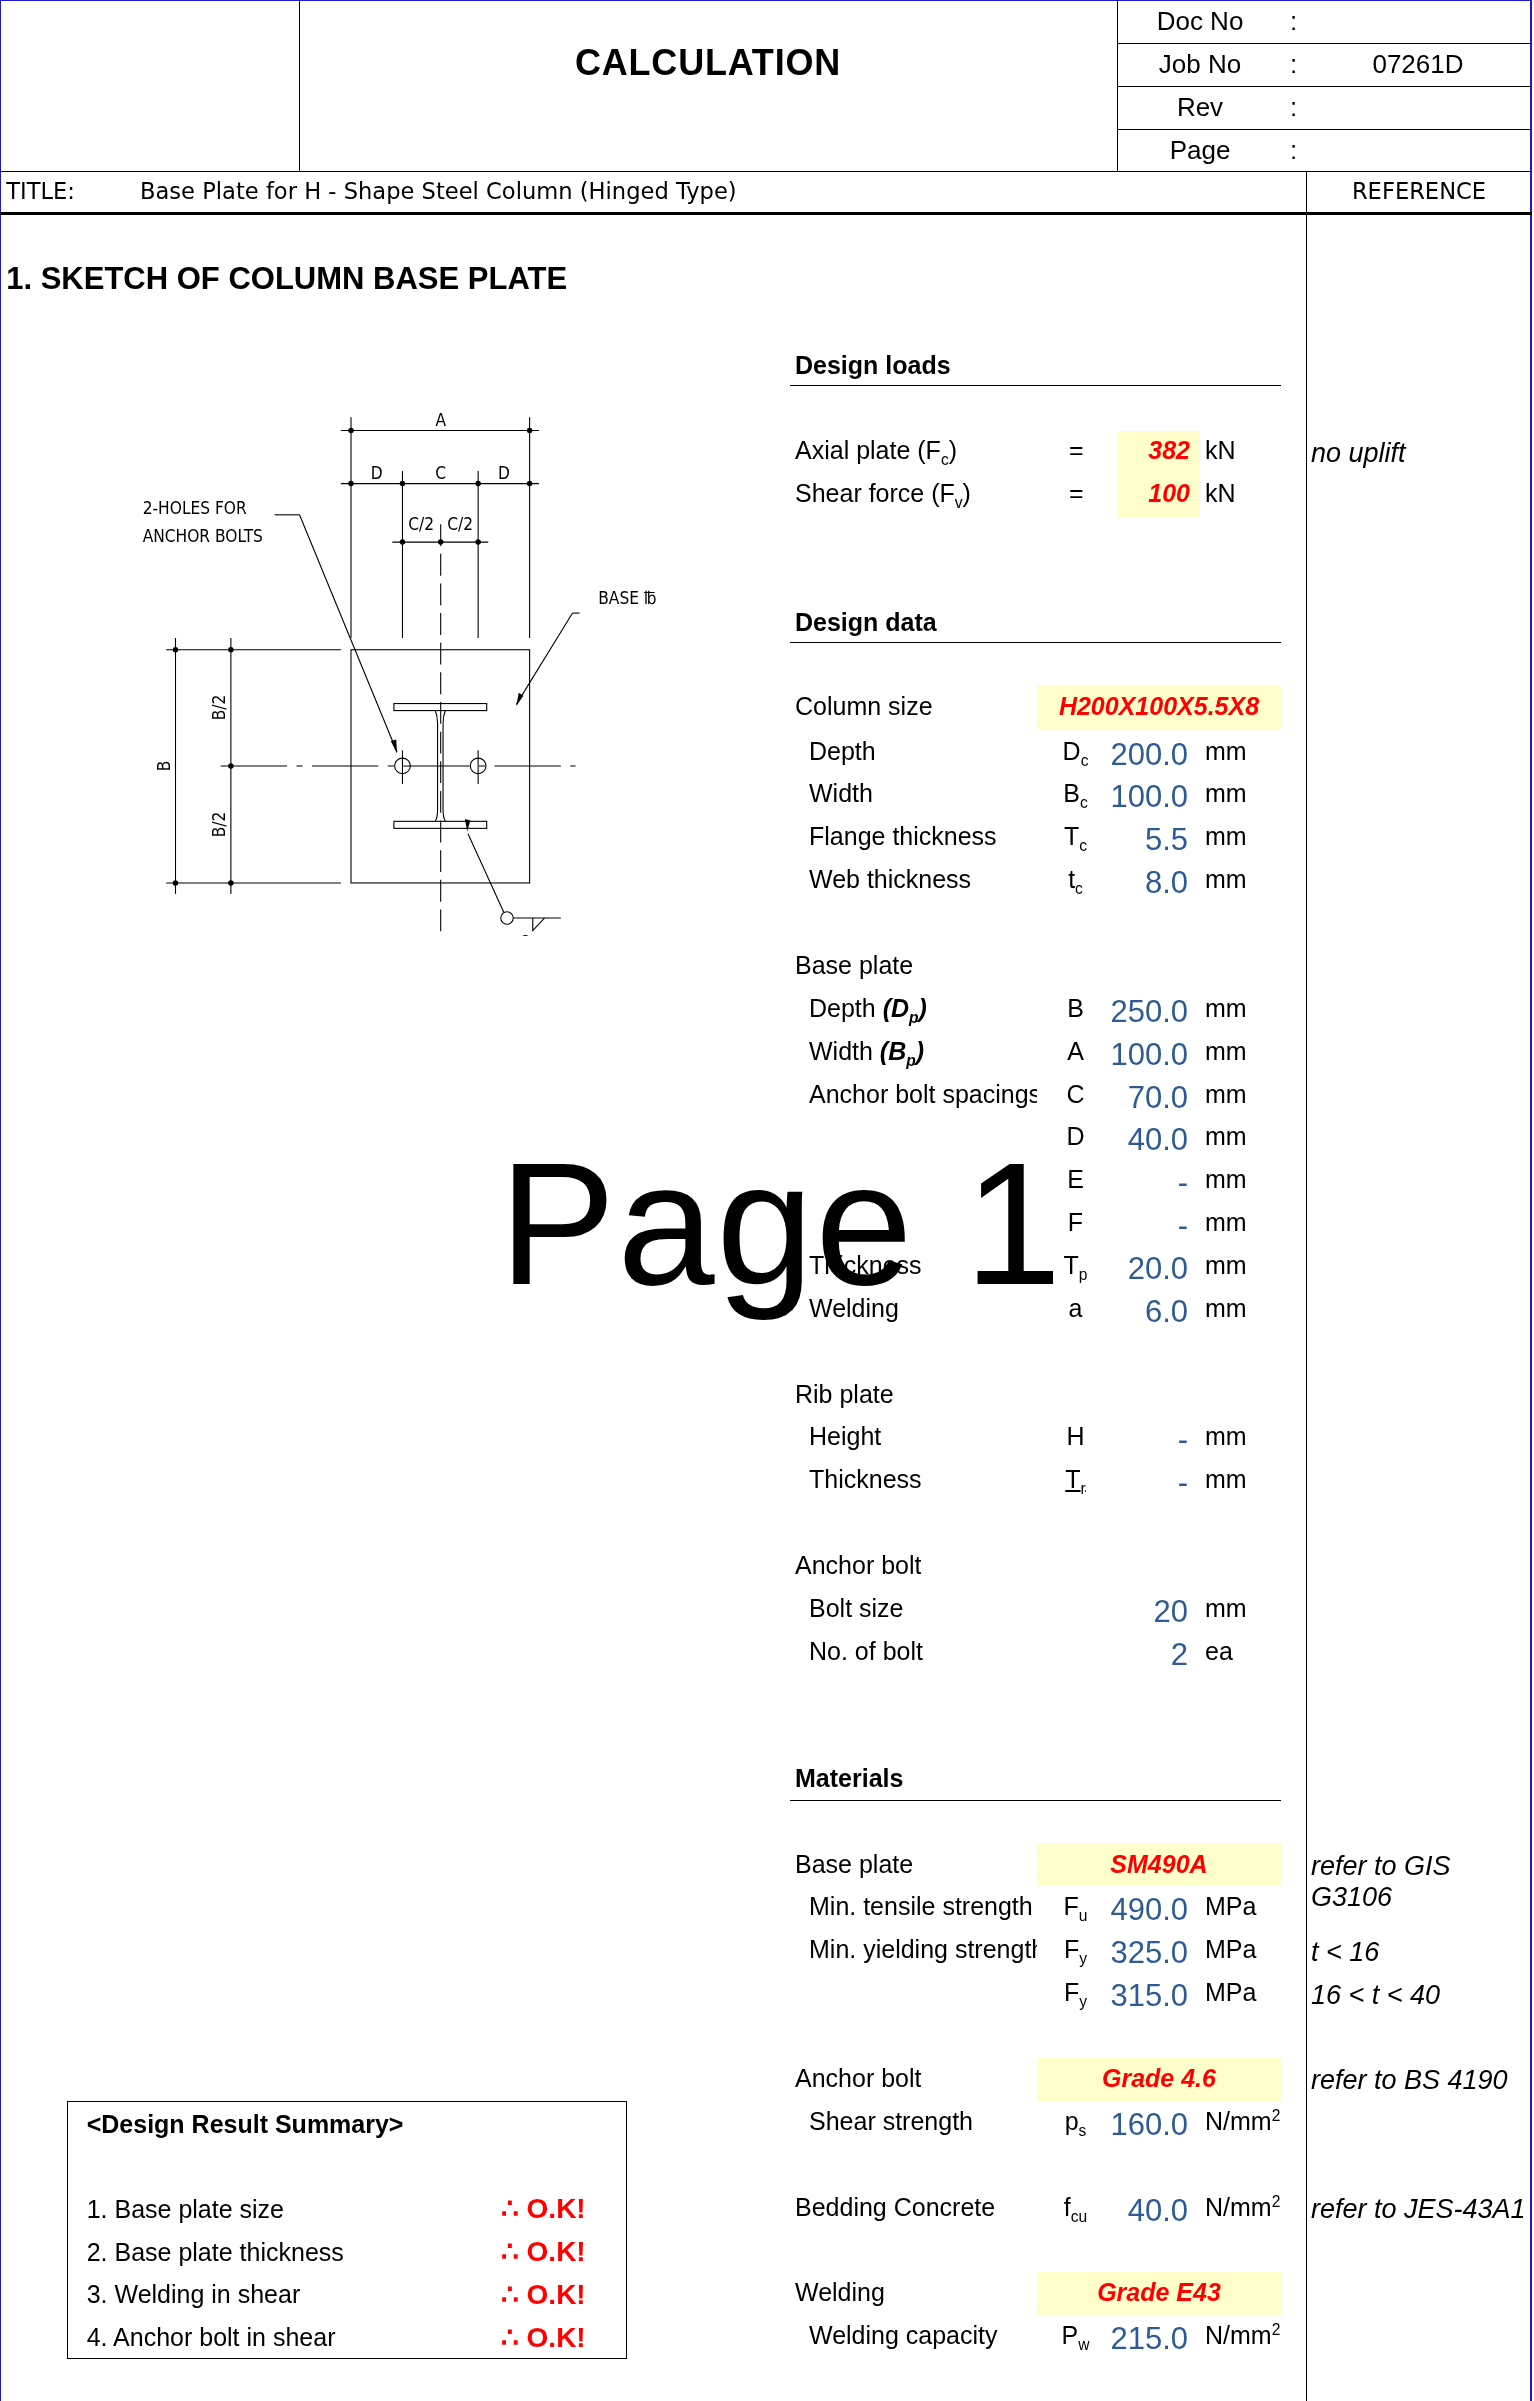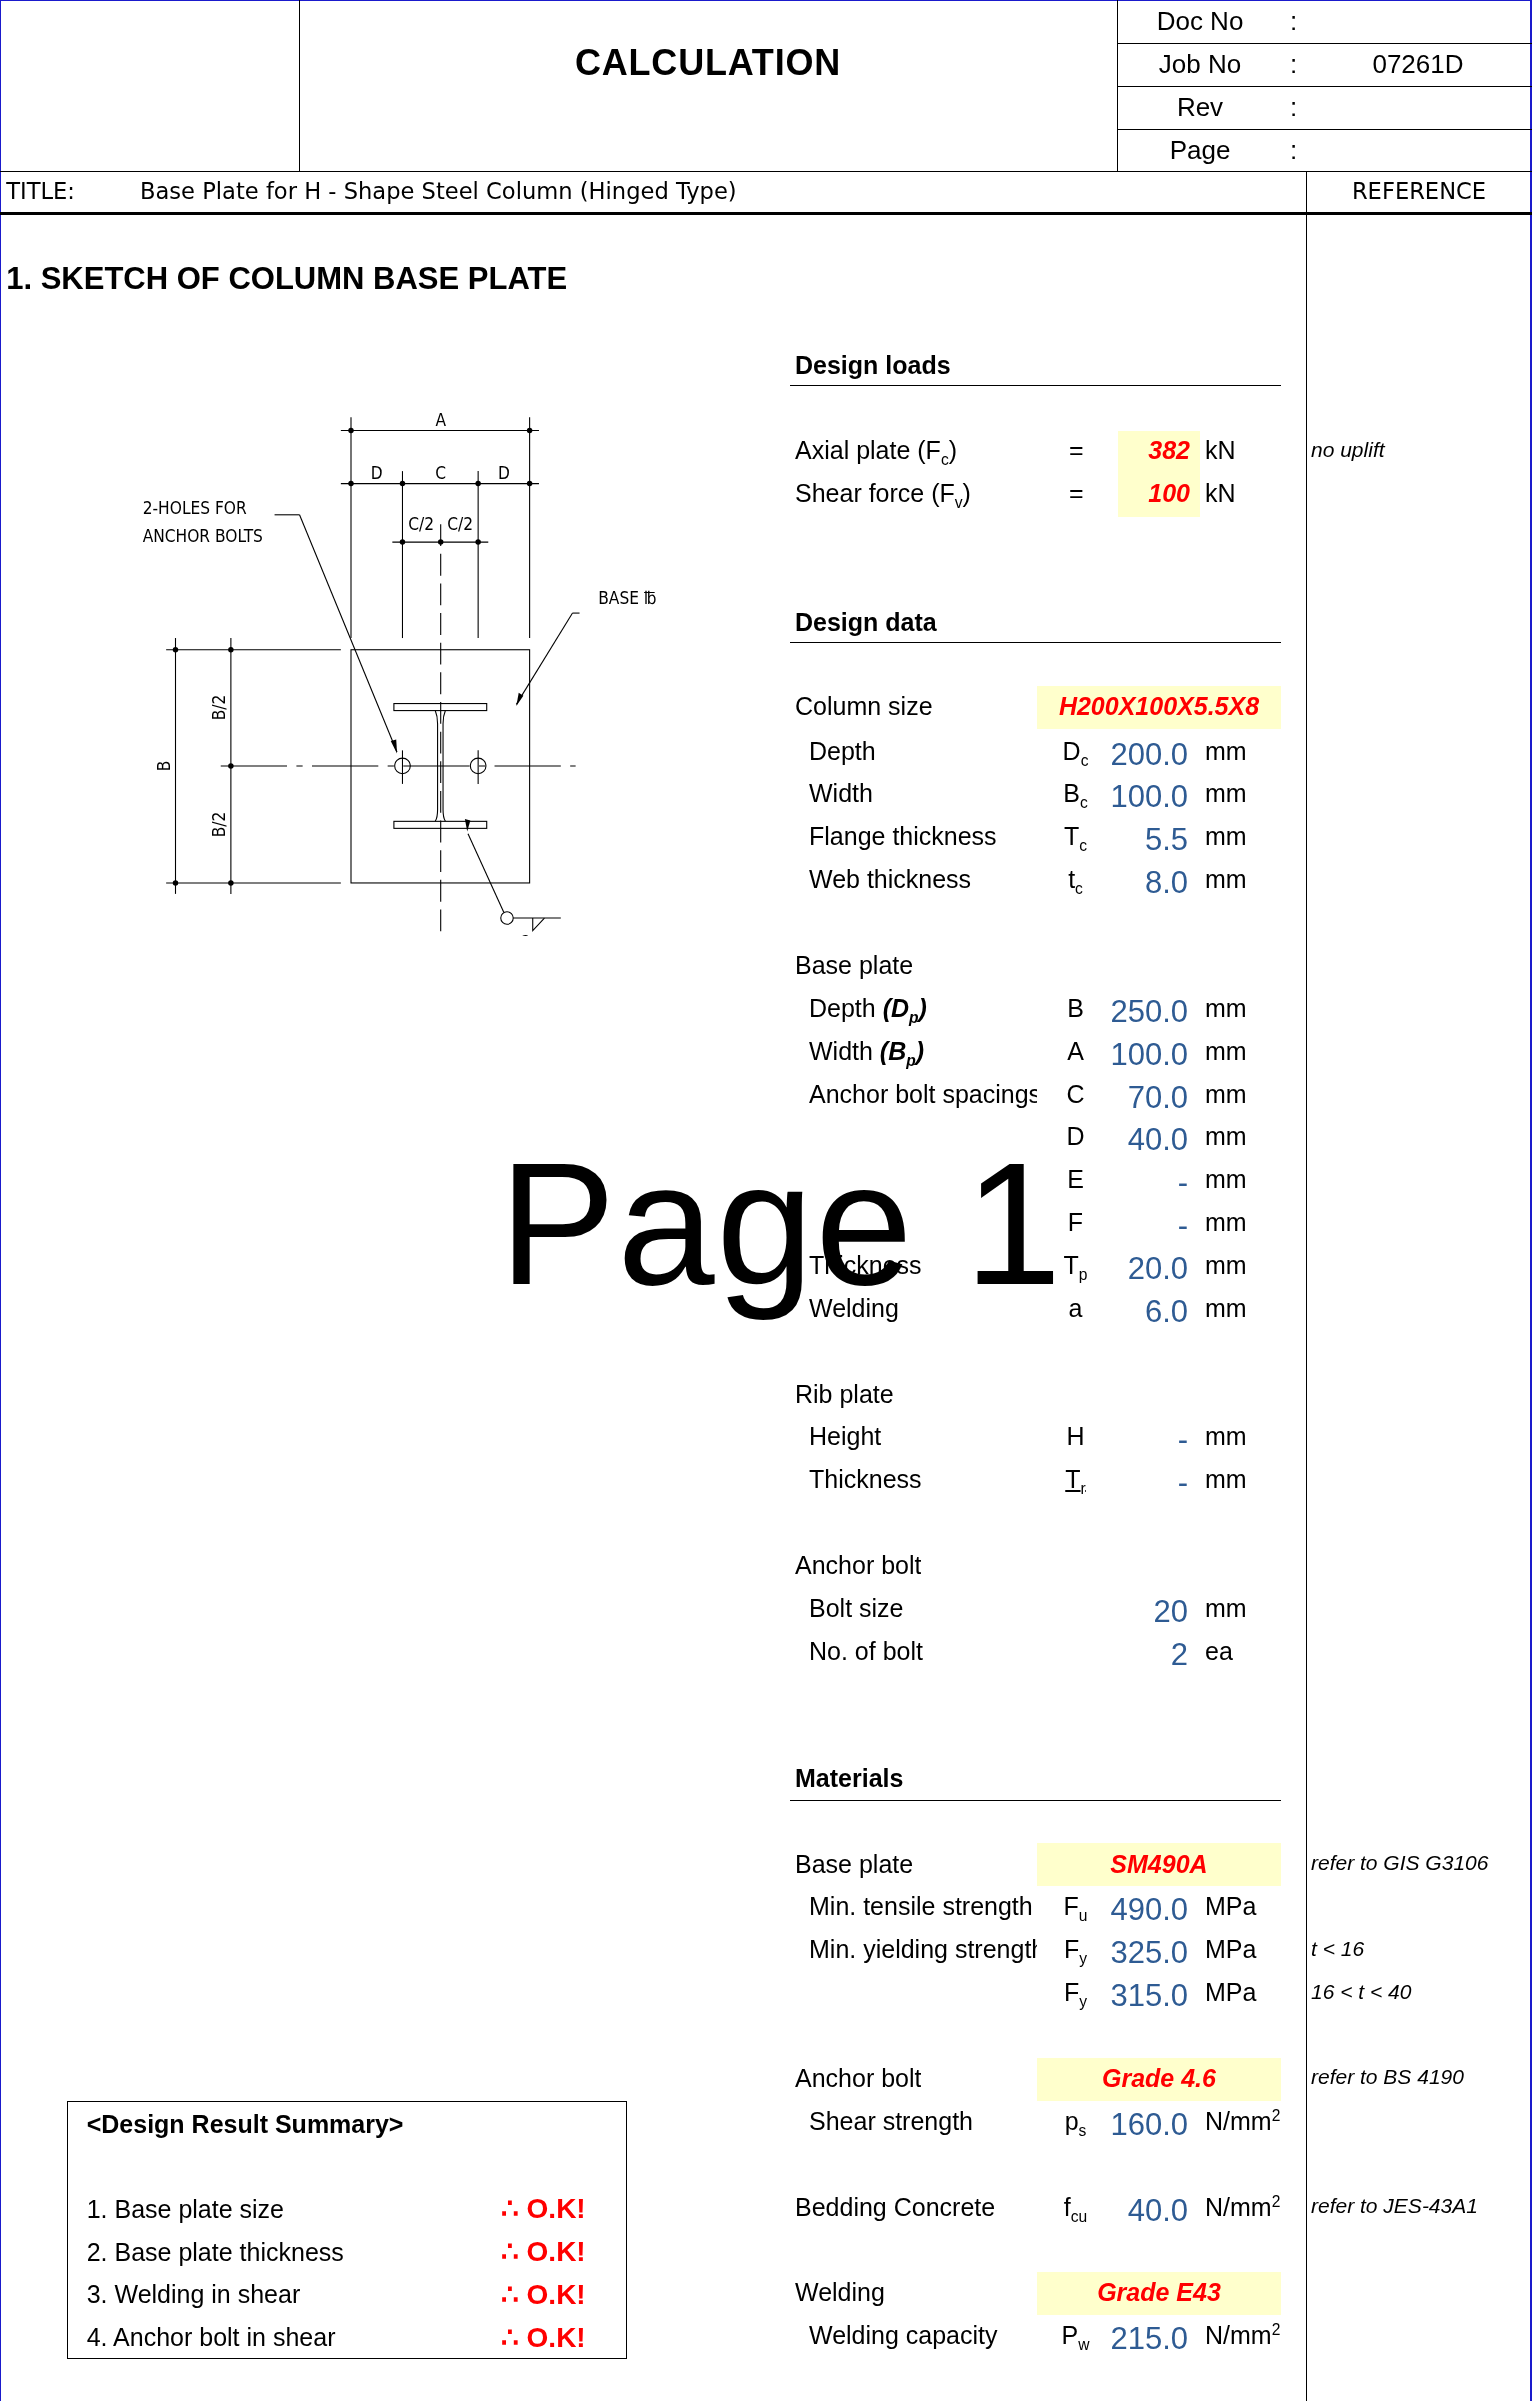--- a/index.html
+++ b/index.html
@@ -21,21 +21,21 @@
   .heading { font-size: 25px; font-weight: bold; }
   .lbl { font-size: 25px; white-space: nowrap; overflow: hidden; }
   .sym { font-size: 25px; text-align: center; width: 47px; }
   .sym sub { font-size: 15.6px; }
   .val { font-size: 31px; color: #2e5b93; text-align: right; width: 94px; }
   .unit { font-size: 25px; }
   .unit sup { font-size: 15.6px; }
   .ybox { background: #ffffcc; }
   .redval { color: #ff0000; font-weight: bold; font-style: italic; font-size: 25px; text-align: right; }
   .redcenter { color: #ff0000; font-weight: bold; font-style: italic; font-size: 25px; text-align: center; }
-  .ref { font-size: 21px; font-style: italic; }
+  .ref { font-size: 27px; font-style: italic; }
   .watermark { font-size: 175px; color: #000000; letter-spacing: 1.6px; line-height: 1; }
   .summary { position: absolute; left: 67px; top: 2101px; width: 560px; height: 258px; border: 1.6px solid #000; box-sizing: border-box; }
   .sum-item { font-size: 25px; }
   .ok { font-size: 28px; font-weight: bold; color: #ff0000; }
   .underline { position: absolute; height: 0; border-top: 1.6px solid #000; }
 </style>
 </head>
 <body>
 
 <div class="frame"></div>

